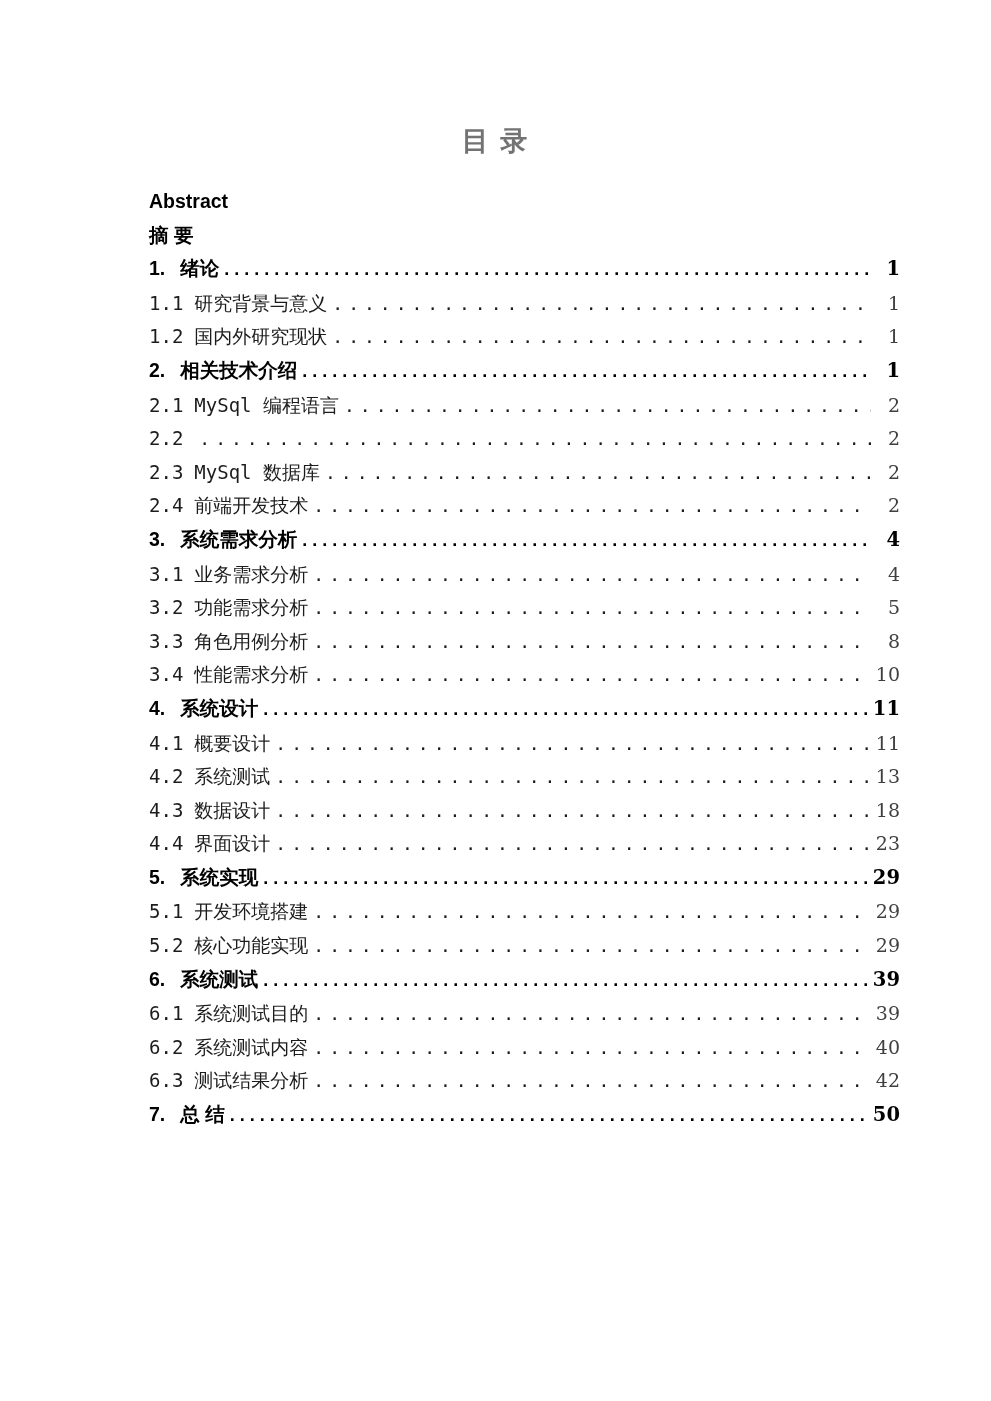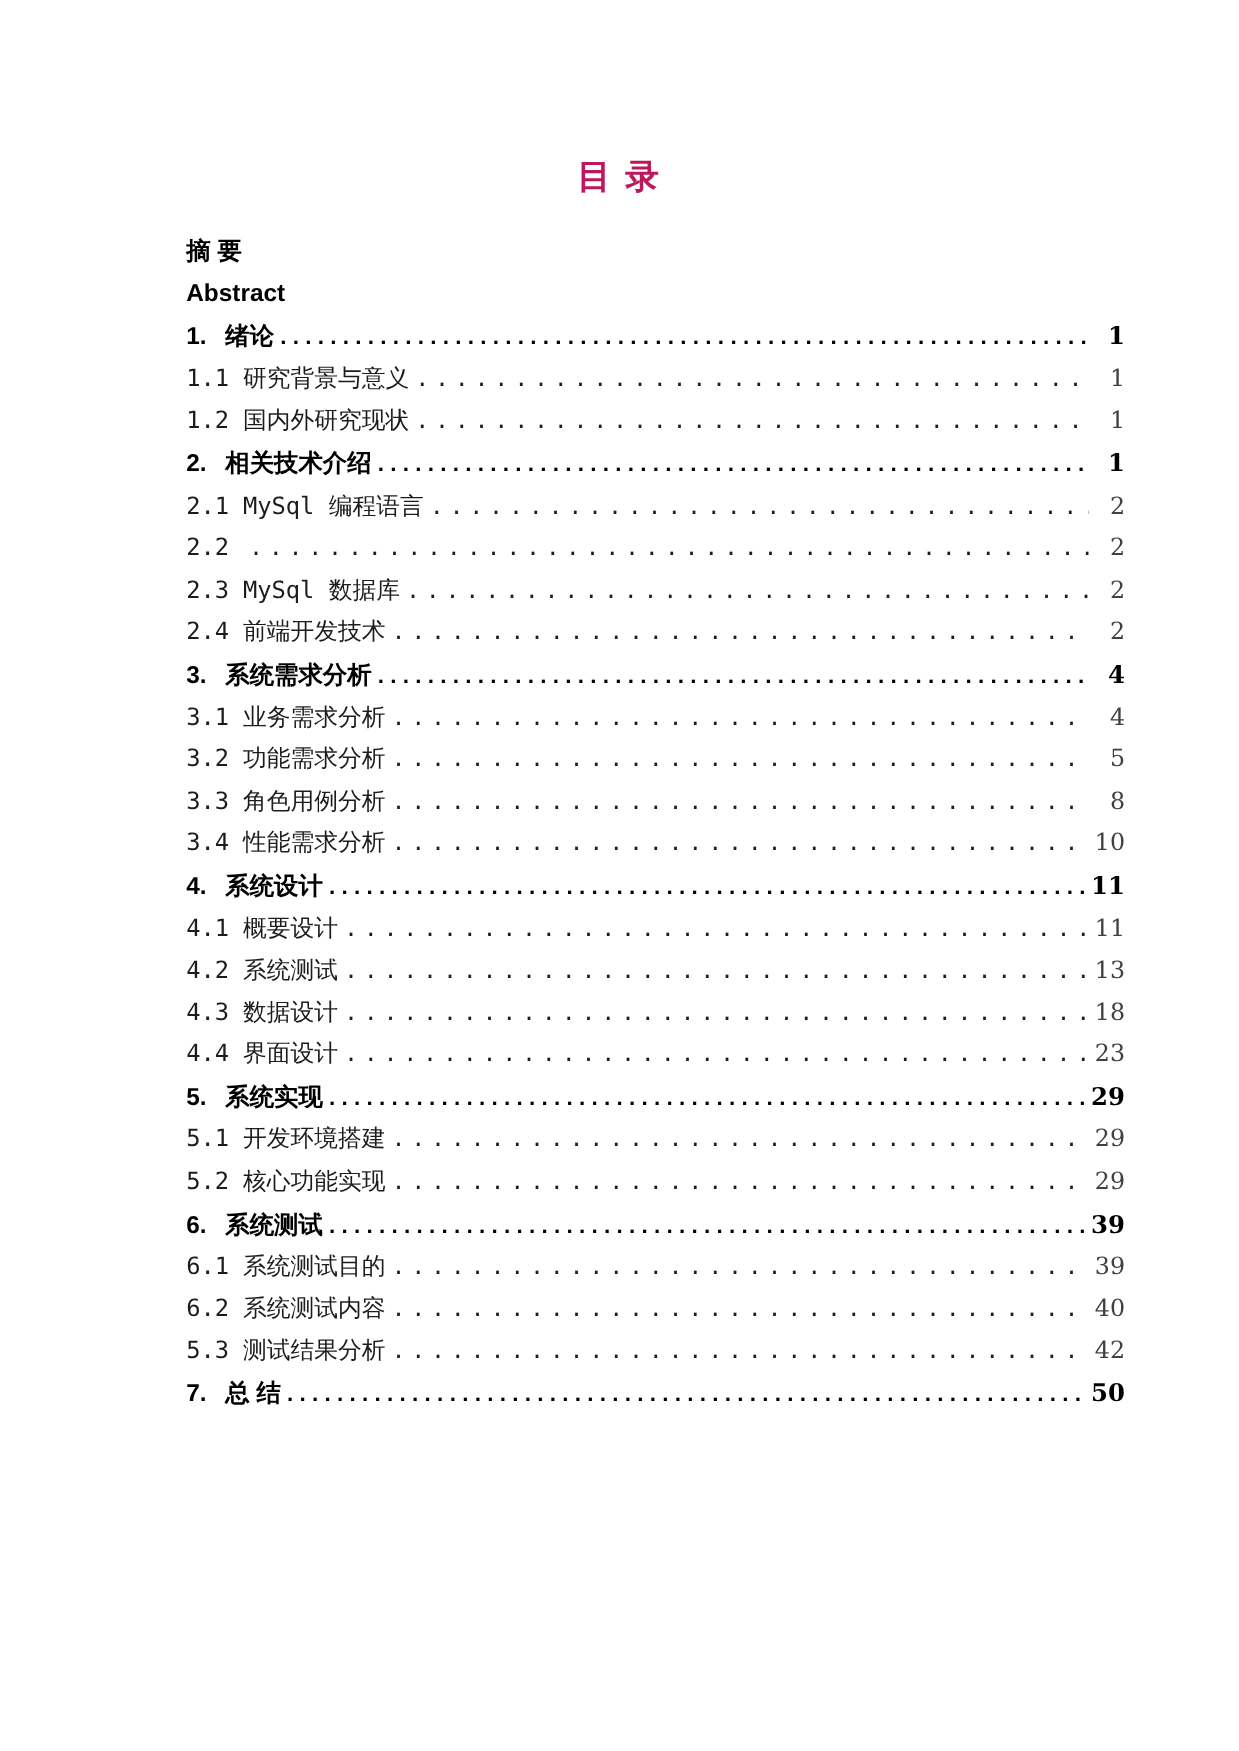--- a/index.html
+++ b/index.html
@@ -23,21 +23,21 @@
   }
   .doc-title {
     margin-left: -149px;
     margin-right: -91px;
     text-align: center;
     font-size: 27px;
     font-weight: 700;
     letter-spacing: 2px;
     line-height: 40px;
     font-family: "Liberation Sans", sans-serif;
-    color: #be185d;
+    color: #737373;
   }
   .toc-list {
     margin-top: 24px;
   }
   .toc-row {
     display: flex;
     align-items: baseline;
     line-height: 33.6px;
     font-size: 19px;
     font-family: "DejaVu Sans Mono", "Liberation Mono", monospace;
@@ -83,24 +83,24 @@
     font-weight: 700;
   }
 </style>
 </head>
 <body>
 
 <div class="page">
   <div class="doc-title">目 录</div>
   <div class="toc-list">
       <div class="toc-row bold">
+        <span class="ttl">Abstract</span>
+      </div>
+      <div class="toc-row bold">
         <span class="ttl">摘 要</span>
-      </div>
-      <div class="toc-row bold">
-        <span class="ttl">Abstract</span>
       </div>
       <div class="toc-row bold">
         <span class="num">1.</span>
         <span class="ttl">绪论</span>
         <span class="leader">........................................................................................................................................................................................................</span>
         <span class="pg">1</span>
       </div>
       <div class="toc-row">
         <span class="num">1.1</span>
         <span class="ttl">研究背景与意义</span>
@@ -232,21 +232,21 @@
         <span class="leader">........................................................................................................................................................................................................</span>
         <span class="pg">39</span>
       </div>
       <div class="toc-row">
         <span class="num">6.2</span>
         <span class="ttl">系统测试内容</span>
         <span class="leader">........................................................................................................................................................................................................</span>
         <span class="pg">40</span>
       </div>
       <div class="toc-row">
-        <span class="num">5.3</span>
+        <span class="num">6.3</span>
         <span class="ttl">测试结果分析</span>
         <span class="leader">........................................................................................................................................................................................................</span>
         <span class="pg">42</span>
       </div>
       <div class="toc-row bold">
         <span class="num">7.</span>
         <span class="ttl">总 结</span>
         <span class="leader">........................................................................................................................................................................................................</span>
         <span class="pg">50</span>
       </div>

